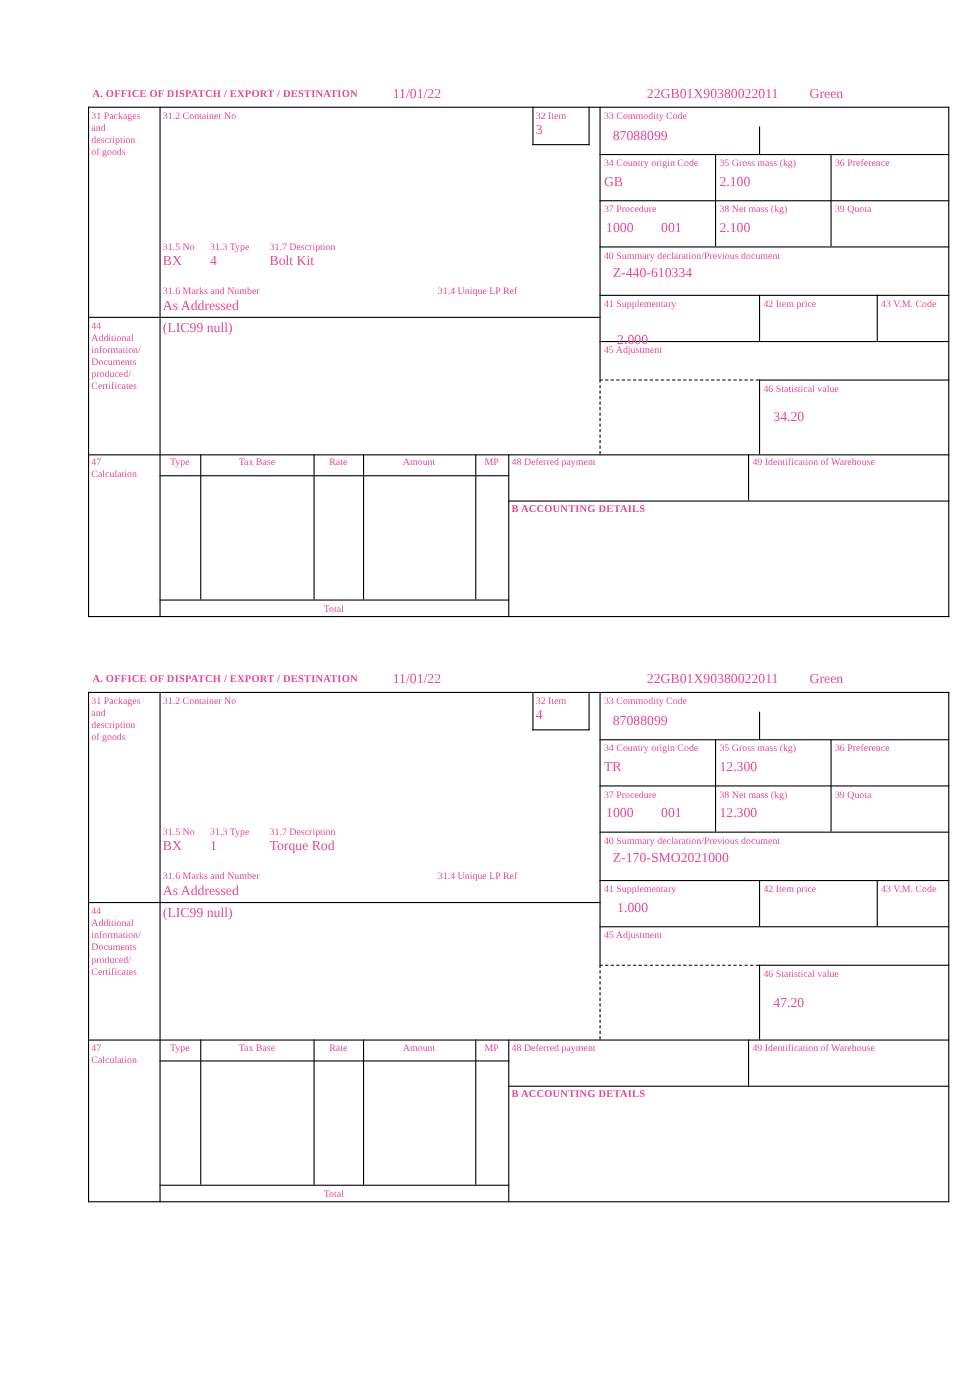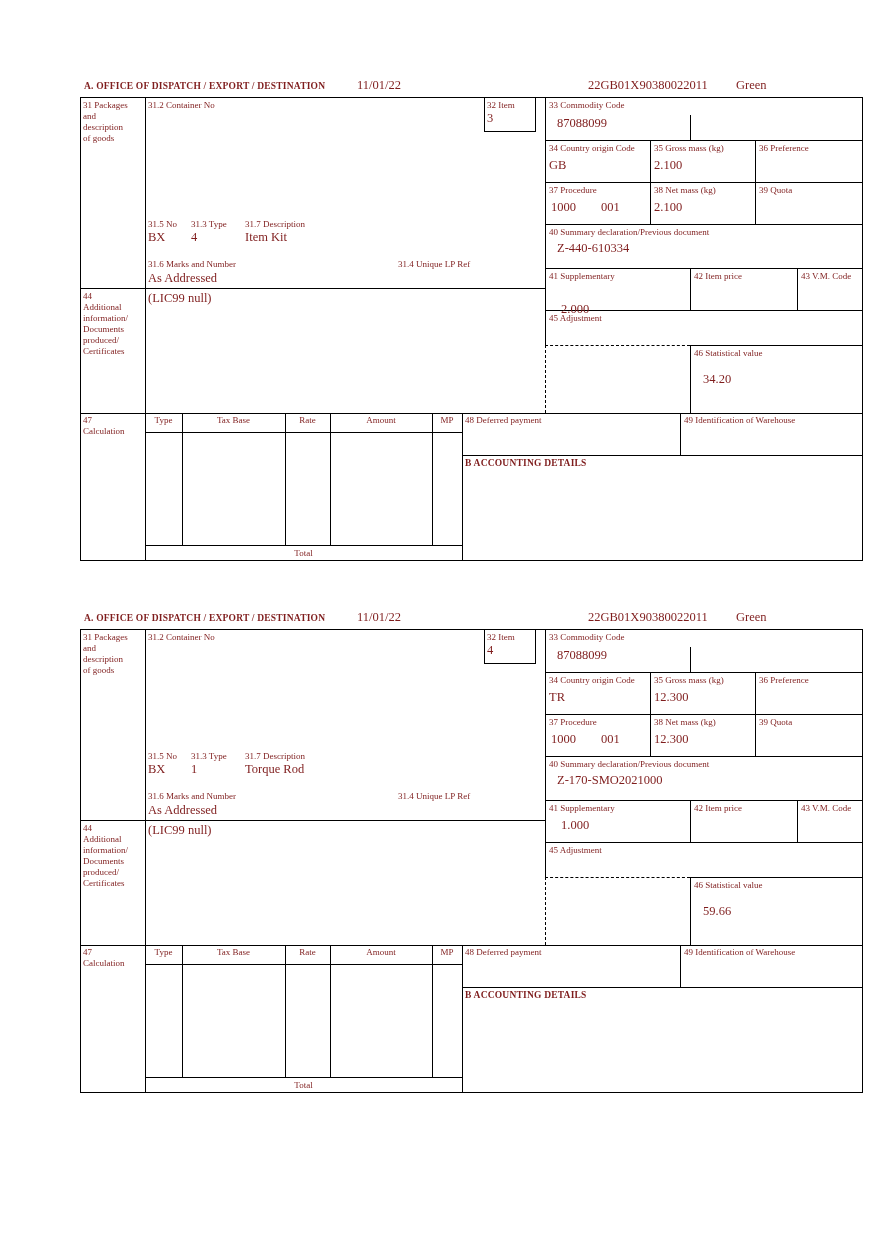--- a/index.html
+++ b/index.html
@@ -3,21 +3,21 @@
 <meta charset="utf-8">
 <style>
   * { margin: 0; padding: 0; box-sizing: border-box; }
   html, body { background: #ffffff; }
   .page {
     position: relative;
     width: 882px;
     height: 1250px;
     background: #ffffff;
     font-family: "Liberation Serif", serif;
-    color: #7f1d1d;
+    color: #ec4899;
     overflow: hidden;
   }
   .sad-block {
     position: absolute;
     left: 80px;
     width: 783px;
     height: 484px;
   }
   .sad-block:nth-of-type(1) { top: 77px; }
   .sad-block:nth-of-type(2) { top: 609px; }
@@ -139,21 +139,21 @@
 
     <span class="val" style="left:407px; top:34px;">3</span>
     <span class="val" style="left:477px; top:39px;">87088099</span>
     <span class="val" style="left:469px; top:81px;">GB</span>
     <span class="val" style="left:574px; top:81px;">2.100</span>
     <span class="val" style="left:471px; top:123px;">1000</span>
     <span class="val" style="left:521px; top:123px;">001</span>
     <span class="val" style="left:574px; top:123px;">2.100</span>
     <span class="val" style="left:68px; top:153px;">BX</span>
     <span class="val" style="left:111px; top:153px;">4</span>
-    <span class="val" style="left:165px; top:153px;">Item Kit</span>
+    <span class="val" style="left:165px; top:153px;">Bolt Kit</span>
     <span class="val" style="left:477px; top:164px;">Z-440-610334</span>
     <span class="val" style="left:68px; top:194px;">As Addressed</span>
     <span class="val" style="left:481px; top:225px;">2.000</span>
     <span class="val" style="left:68px; top:214px;">(LIC99 null)</span>
     <span class="val" style="left:623px; top:295px;">34.20</span>
 
   </section>
 
   <section class="sad-block">
 
@@ -247,16 +247,16 @@
     <span class="val" style="left:471px; top:123px;">1000</span>
     <span class="val" style="left:521px; top:123px;">001</span>
     <span class="val" style="left:574px; top:123px;">12.300</span>
     <span class="val" style="left:68px; top:153px;">BX</span>
     <span class="val" style="left:111px; top:153px;">1</span>
     <span class="val" style="left:165px; top:153px;">Torque Rod</span>
     <span class="val" style="left:477px; top:164px;">Z-170-SMO2021000</span>
     <span class="val" style="left:68px; top:194px;">As Addressed</span>
     <span class="val" style="left:481px; top:209px;">1.000</span>
     <span class="val" style="left:68px; top:214px;">(LIC99 null)</span>
-    <span class="val" style="left:623px; top:295px;">59.66</span>
+    <span class="val" style="left:623px; top:295px;">47.20</span>
 
   </section>
 </div>
 
 </body></html>

